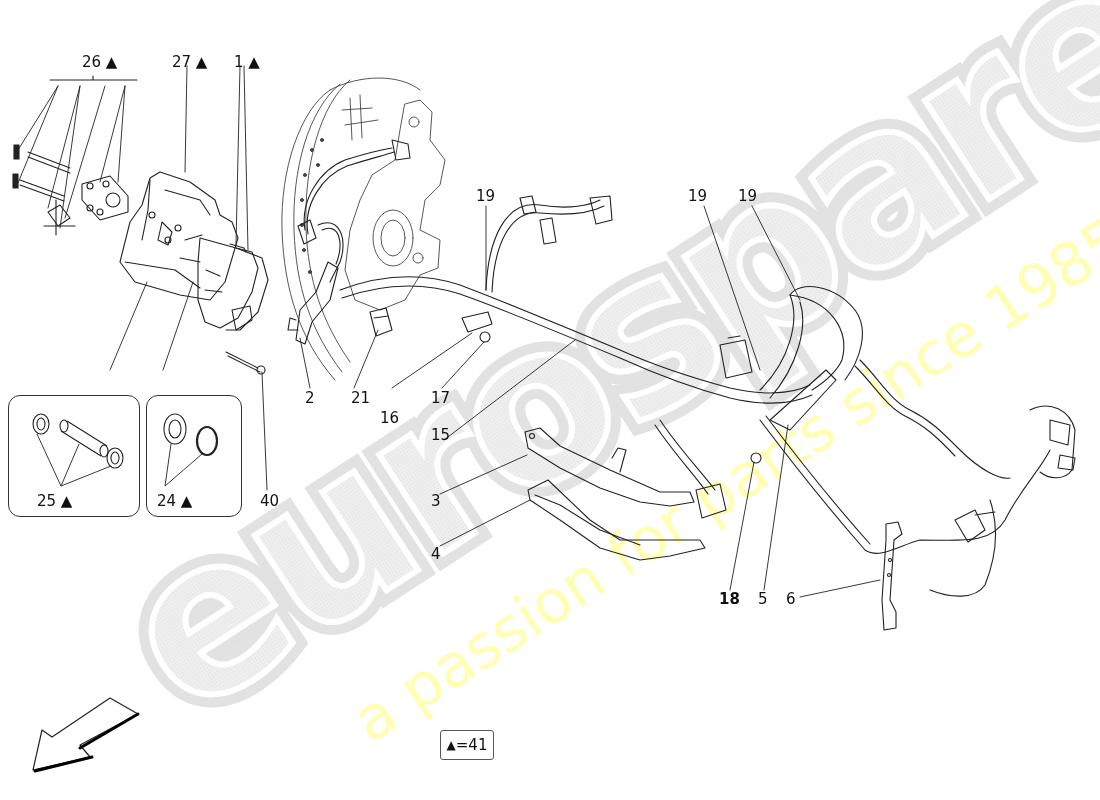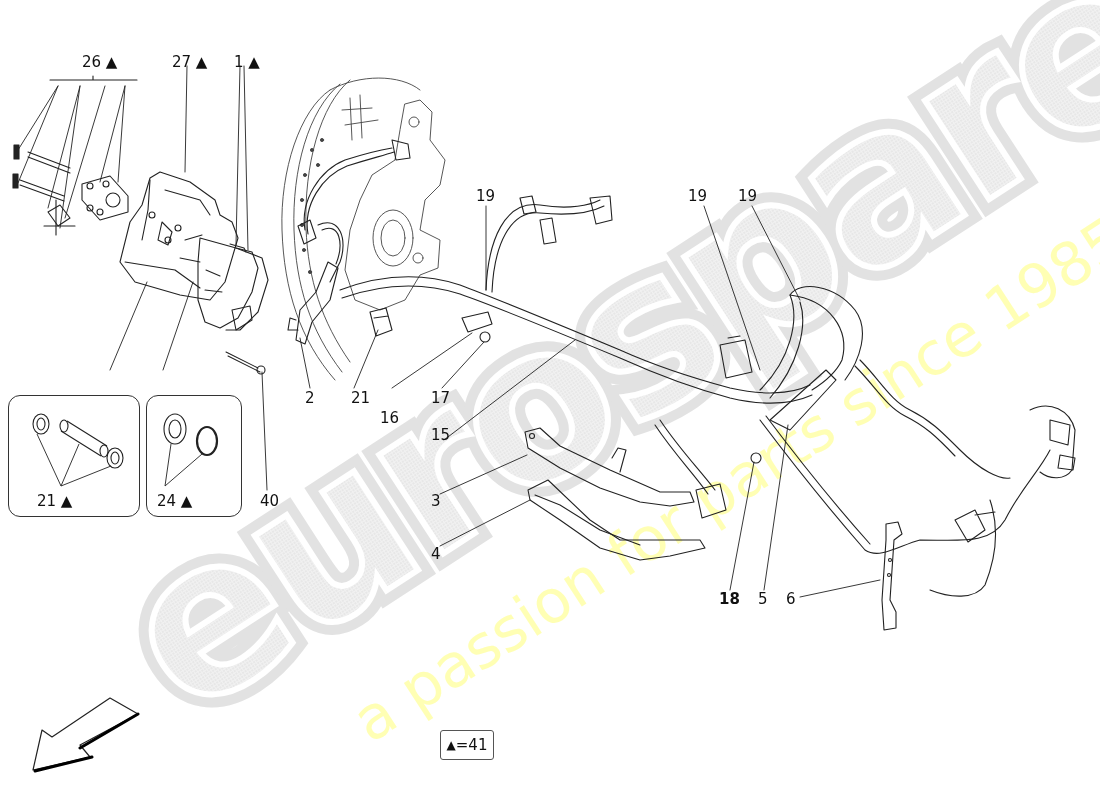--- a/index.html
+++ b/index.html
@@ -216,21 +216,21 @@
   <div class="lbl" style="left:431px; top:391px;">17</div>
   <div class="lbl" style="left:431px; top:428px;">15</div>
   <div class="lbl" style="left:431px; top:494px;">3</div>
   <div class="lbl" style="left:431px; top:547px;">4</div>
   <div class="lbl" style="left:476px; top:189px;">19</div>
   <div class="lbl" style="left:688px; top:189px;">19</div>
   <div class="lbl" style="left:738px; top:189px;">19</div>
   <div class="lbl" style="left:719px; top:592px;font-weight:bold;">18</div>
   <div class="lbl" style="left:758px; top:592px;">5</div>
   <div class="lbl" style="left:786px; top:592px;">6</div>
-  <div class="lbl" style="left:37px; top:494px;">21 ▲</div>
+  <div class="lbl" style="left:37px; top:494px;">25 ▲</div>
   <div class="lbl" style="left:157px; top:494px;">24 ▲</div>
   <div class="lbl" style="left:260px; top:494px;">40</div>
 
   <div class="legend-box">
     <span style="font-size:12px;">▲</span>
     <span>=41</span>
   </div>
 </div>
 
 </body></html>

